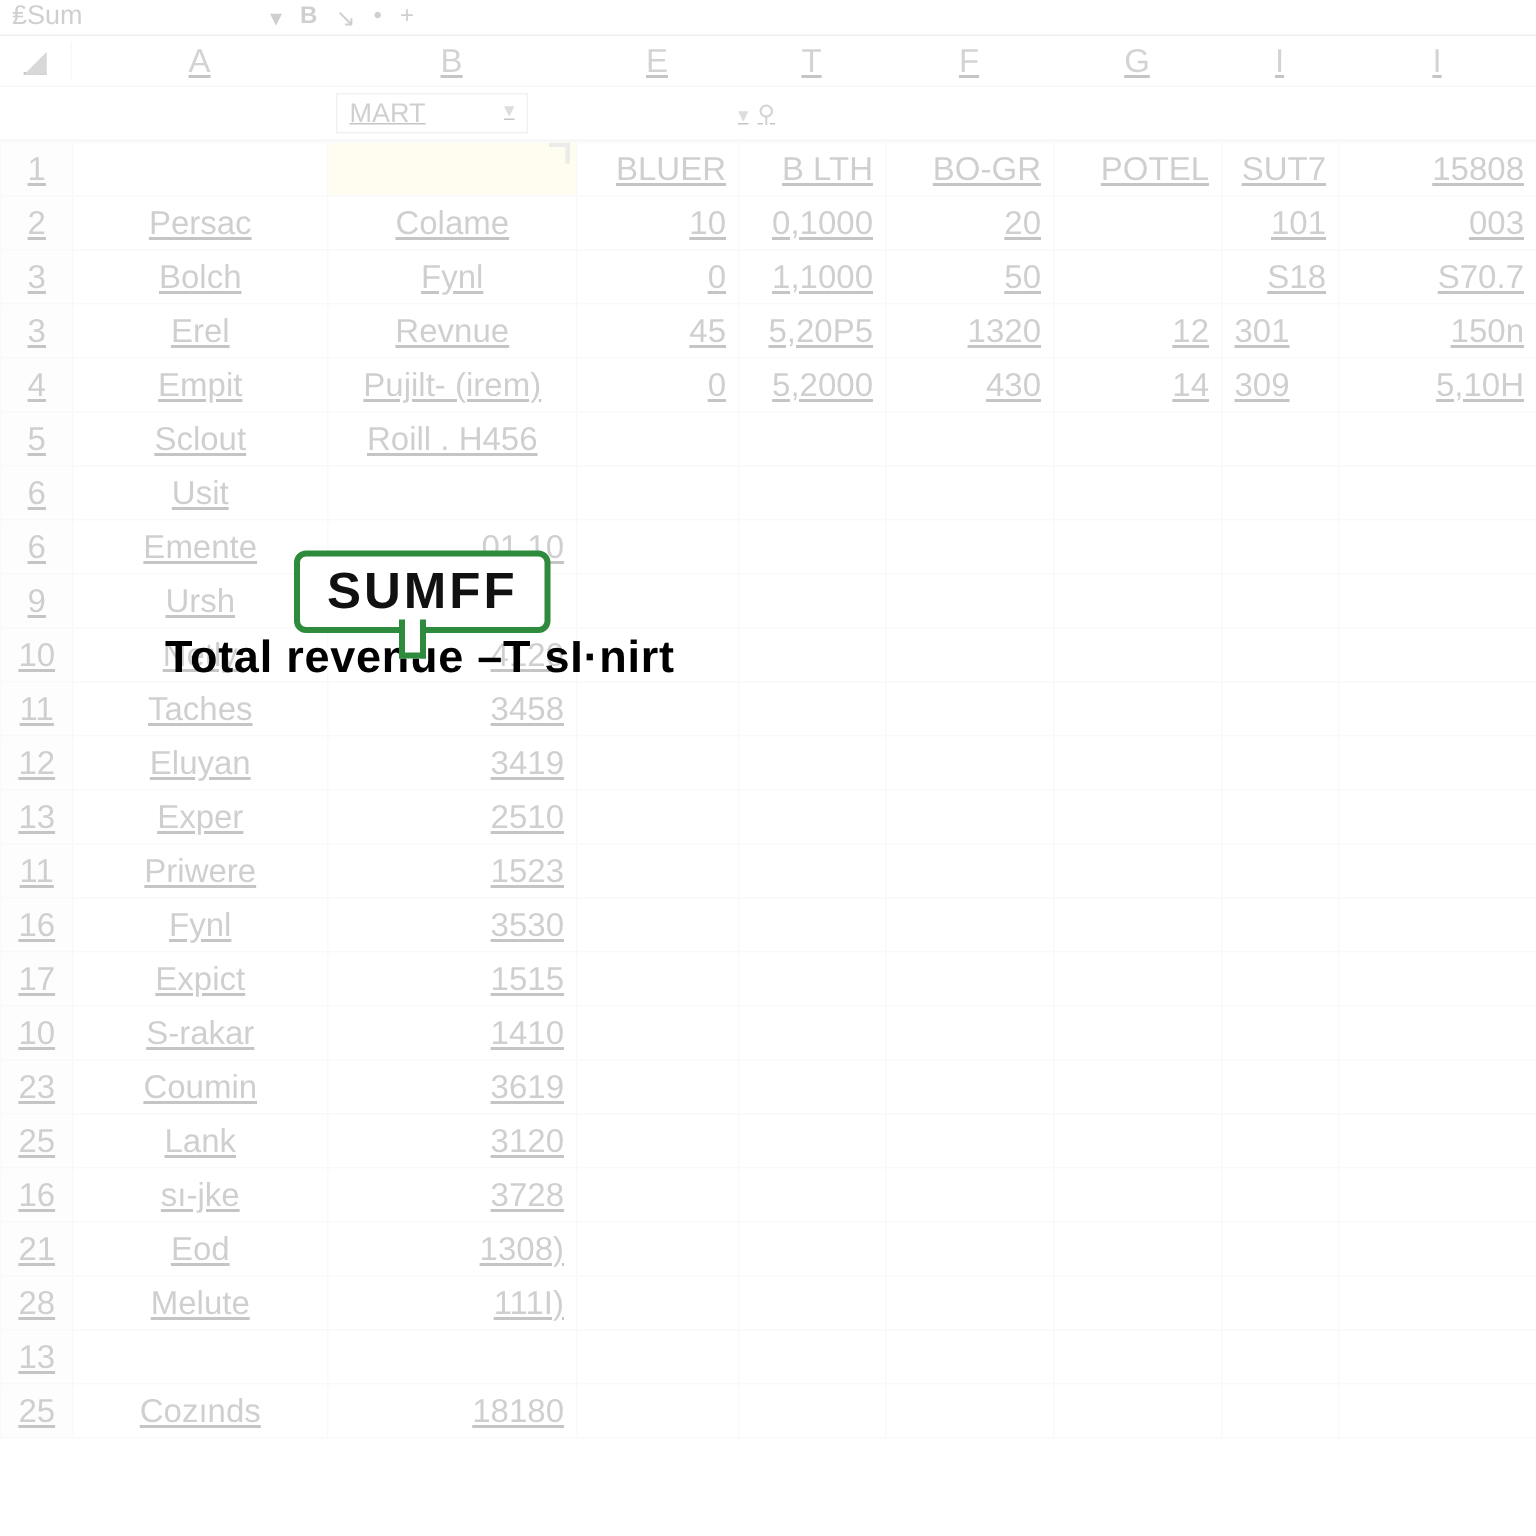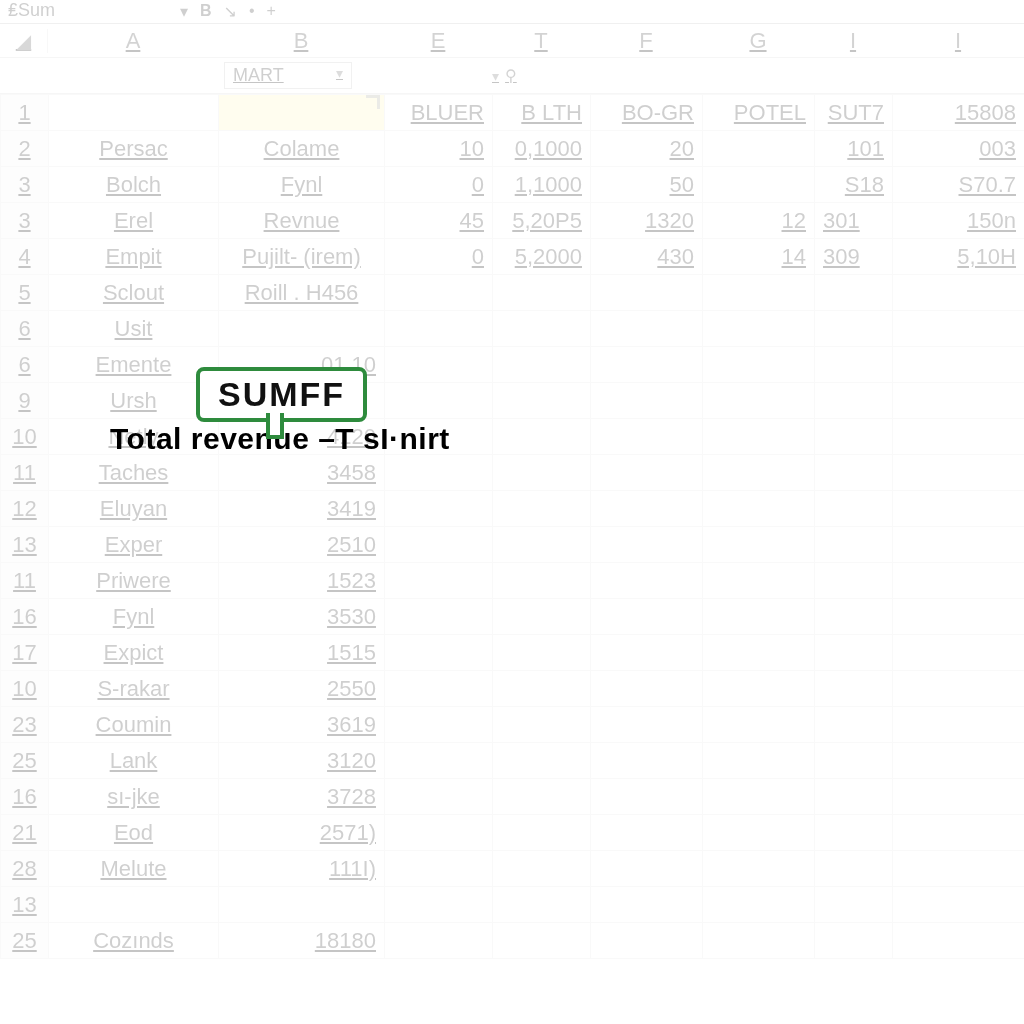--- a/index.html
+++ b/index.html
@@ -377,21 +377,21 @@
             <td class="num"></td>
             <td class="num"></td>
             <td class="num"></td>
             <td class="num"></td>
             <td class="num" style="text-align: left;"></td>
             <td class="num"></td>
           </tr>
           <tr>
             <td class="rn">10</td>
             <td class="txt">S-rakar</td>
-            <td class="num">2550</td>
+            <td class="num">1410</td>
             <td class="num"></td>
             <td class="num"></td>
             <td class="num"></td>
             <td class="num"></td>
             <td class="num" style="text-align: left;"></td>
             <td class="num"></td>
           </tr>
           <tr>
             <td class="rn">23</td>
             <td class="txt">Coumin</td>
@@ -421,21 +421,21 @@
             <td class="num"></td>
             <td class="num"></td>
             <td class="num"></td>
             <td class="num"></td>
             <td class="num" style="text-align: left;"></td>
             <td class="num"></td>
           </tr>
           <tr>
             <td class="rn">21</td>
             <td class="txt">Eod</td>
-            <td class="num">2571)</td>
+            <td class="num">1308)</td>
             <td class="num"></td>
             <td class="num"></td>
             <td class="num"></td>
             <td class="num"></td>
             <td class="num" style="text-align: left;"></td>
             <td class="num"></td>
           </tr>
           <tr>
             <td class="rn">28</td>
             <td class="txt">Melute</td>

